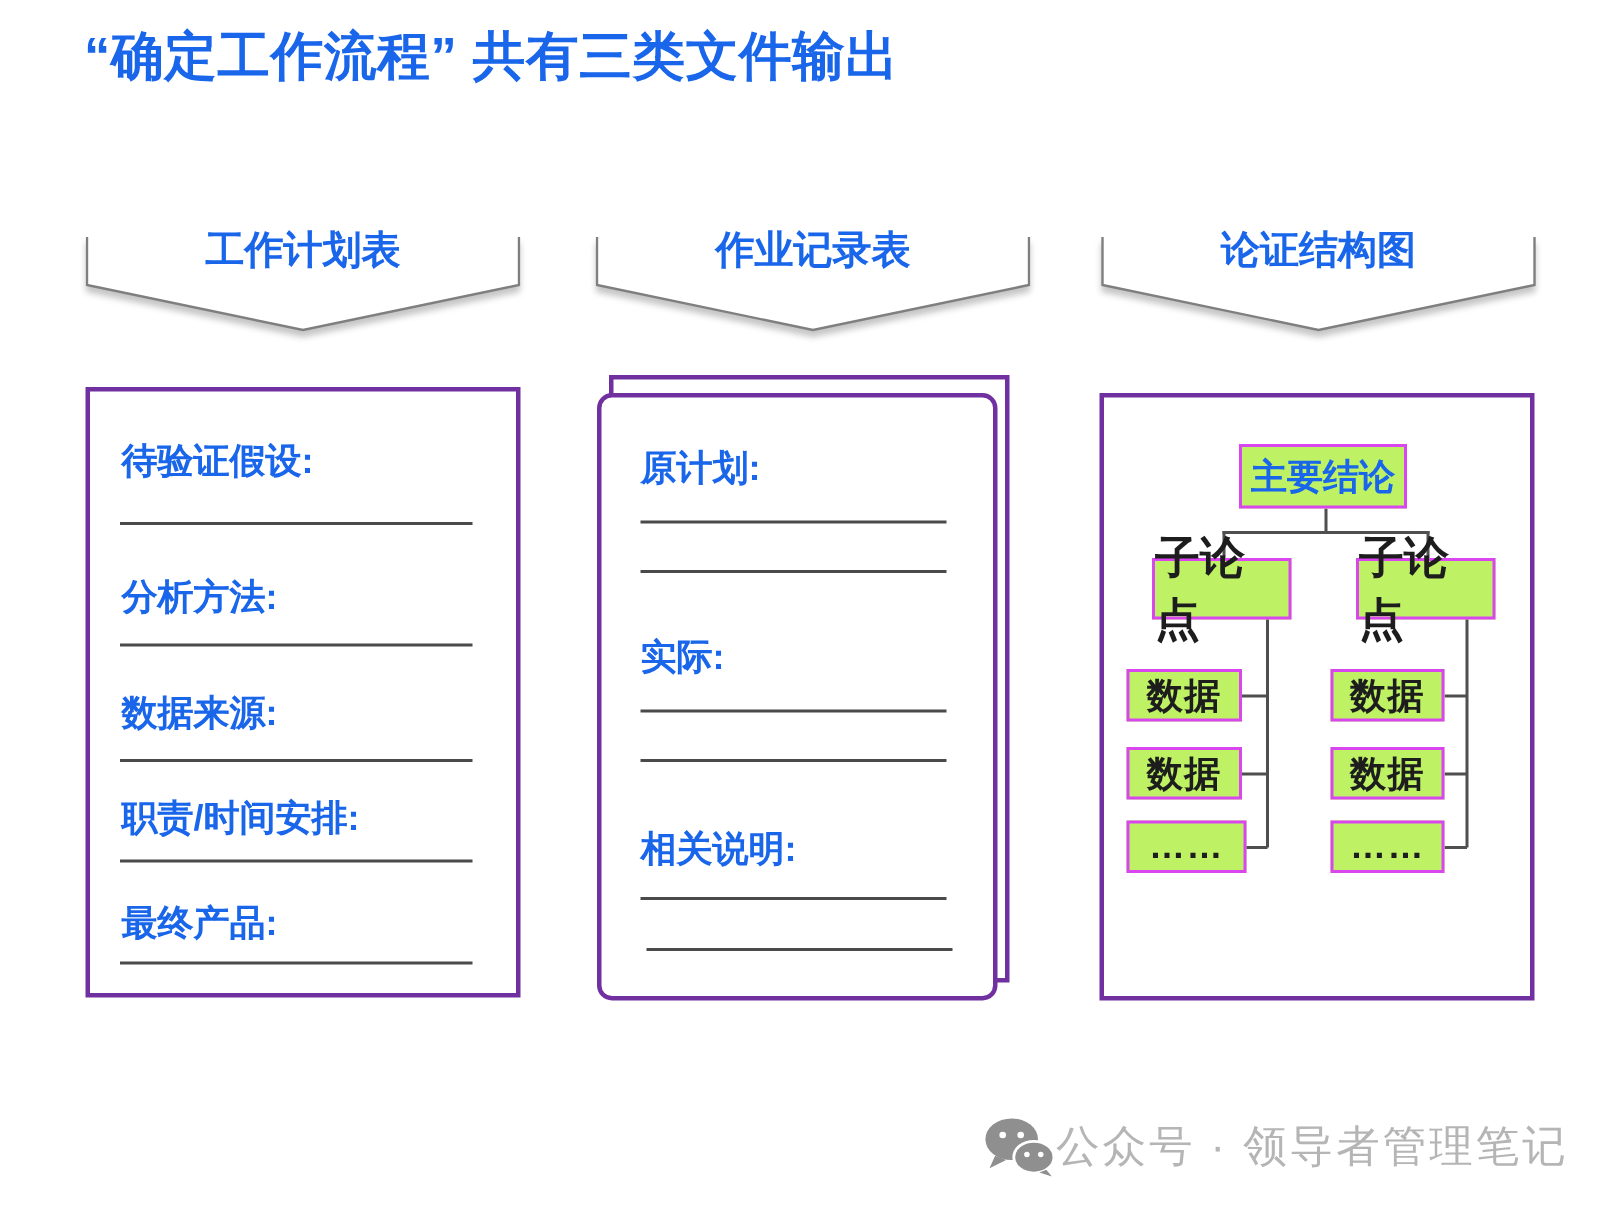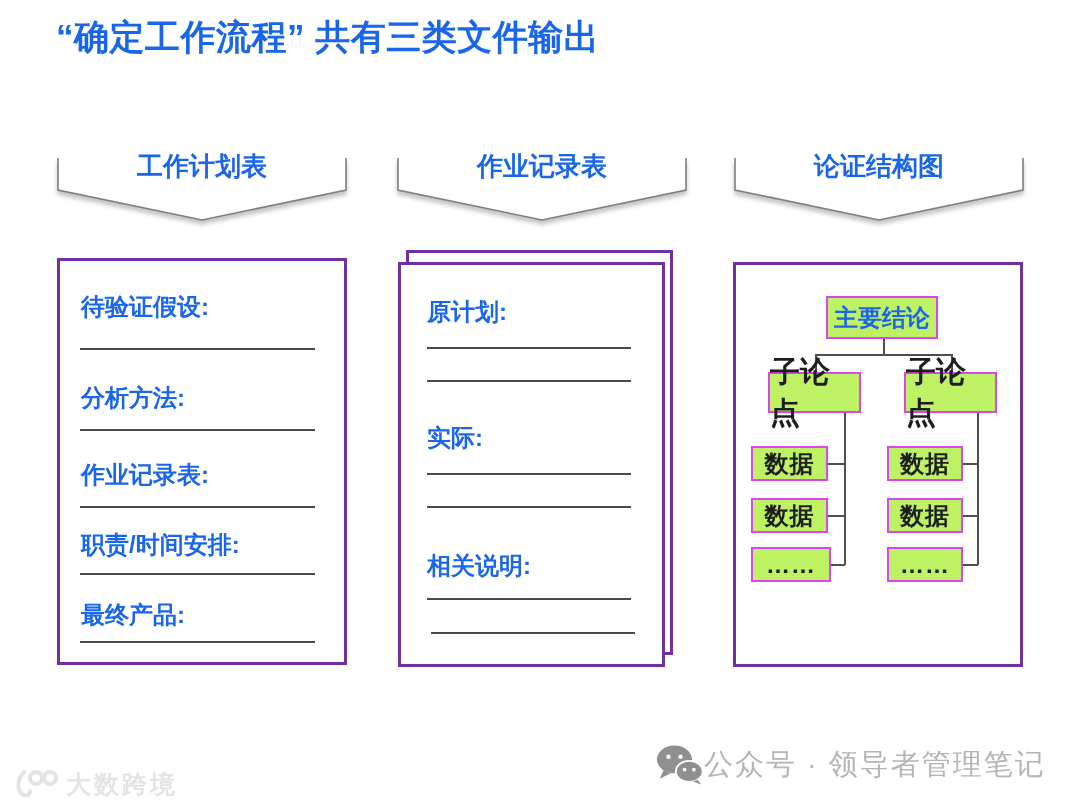--- a/index.html
+++ b/index.html
@@ -53,30 +53,30 @@
       <path d="M1 13 V45 L145 75 L289 45 V13" fill="#ffffff" stroke="#7f7f7f" stroke-width="1.6"></path>
     </svg>
     <div class="banner-label">论证结构图</div>
   </div>
 
   <div class="pbox" style="left:57px;top:258px;width:290px;height:407px;">
     <div class="field-label" style="top:30px;">待验证假设:</div>
     <div class="wline" style="left:20px;width:235px;top:87px;"></div>
     <div class="field-label" style="top:121px;">分析方法:</div>
     <div class="wline" style="left:20px;width:235px;top:168px;"></div>
-    <div class="field-label" style="top:198px;">作业记录表:</div>
+    <div class="field-label" style="top:198px;">数据来源:</div>
     <div class="wline" style="left:20px;width:235px;top:245px;"></div>
     <div class="field-label" style="top:268px;">职责/时间安排:</div>
     <div class="wline" style="left:20px;width:235px;top:312px;"></div>
     <div class="field-label" style="top:338px;">最终产品:</div>
     <div class="wline" style="left:20px;width:235px;top:380px;"></div>
   </div>
 
   <div class="pbox" style="left:406px;top:250px;width:267px;height:405px;"></div>
-  <div class="pbox" style="left:398px;top:262px;width:267px;height:405px;">
+  <div class="pbox" style="left:398px;top:262px;width:267px;height:405px;border-radius:10px;">
     <div class="field-label" style="left:26px;top:31px;">原计划:</div>
     <div class="wline" style="left:26px;width:204px;top:82px;"></div>
     <div class="wline" style="left:26px;width:204px;top:115px;"></div>
     <div class="field-label" style="left:26px;top:157px;">实际:</div>
     <div class="wline" style="left:26px;width:204px;top:208px;"></div>
     <div class="wline" style="left:26px;width:204px;top:241px;"></div>
     <div class="field-label" style="left:26px;top:285px;">相关说明:</div>
     <div class="wline" style="left:26px;width:204px;top:333px;"></div>
     <div class="wline" style="left:30px;width:204px;top:367px;"></div>
   </div>
@@ -100,28 +100,20 @@
     <div class="tnode sub" style="left:32px;top:107px;width:93px;height:41px;">子论点</div>
     <div class="tnode sub" style="left:168px;top:107px;width:93px;height:41px;">子论点</div>
     <div class="tnode leaf" style="left:15px;top:181px;width:77px;height:35px;">数据</div>
     <div class="tnode leaf" style="left:15px;top:233px;width:77px;height:35px;">数据</div>
     <div class="tnode leaf" style="left:15px;top:282px;width:80px;height:35px;">……</div>
     <div class="tnode leaf" style="left:151px;top:181px;width:76px;height:35px;">数据</div>
     <div class="tnode leaf" style="left:151px;top:233px;width:76px;height:35px;">数据</div>
     <div class="tnode leaf" style="left:151px;top:282px;width:76px;height:35px;">……</div>
   </div>
 
-  <div class="watermark">
-    <svg width="44" height="36" viewBox="0 0 44 36">
-      <path d="M10 6 C4 12 2 22 8 28 C12 31 16 29 16 25" fill="none" stroke="#e4e4e4" stroke-width="4" stroke-linecap="round"></path>
-      <circle cx="22" cy="12" r="6" fill="none" stroke="#e4e4e4" stroke-width="4"></circle>
-      <circle cx="36" cy="12" r="6" fill="none" stroke="#e4e4e4" stroke-width="4"></circle>
-    </svg>
-    <span>大数跨境</span>
-  </div>
 
   <div class="wechat-row">
     <svg width="48" height="42" viewBox="0 0 52 44">
       <ellipse cx="20" cy="16" rx="19" ry="15" fill="#8f8f8f"></ellipse>
       <polygon points="8,28 4,37 16,31" fill="#8f8f8f"></polygon>
       <circle cx="13.5" cy="13" r="2.4" fill="#ffffff"></circle>
       <circle cx="26.5" cy="13" r="2.4" fill="#ffffff"></circle>
       <ellipse cx="36" cy="29" rx="14.5" ry="11.5" fill="#8f8f8f" stroke="#ffffff" stroke-width="2"></ellipse>
       <polygon points="45,38 49,43 40,40" fill="#8f8f8f"></polygon>
       <circle cx="31" cy="27" r="2" fill="#ffffff"></circle>

